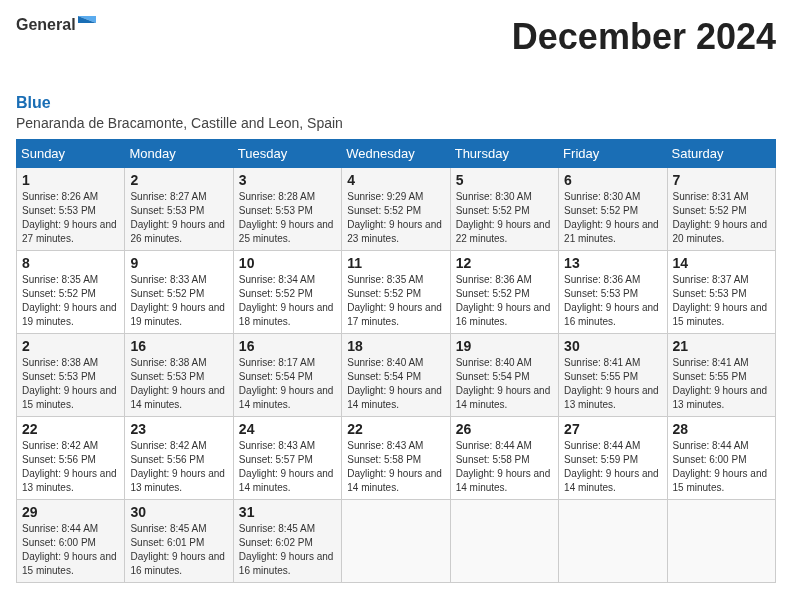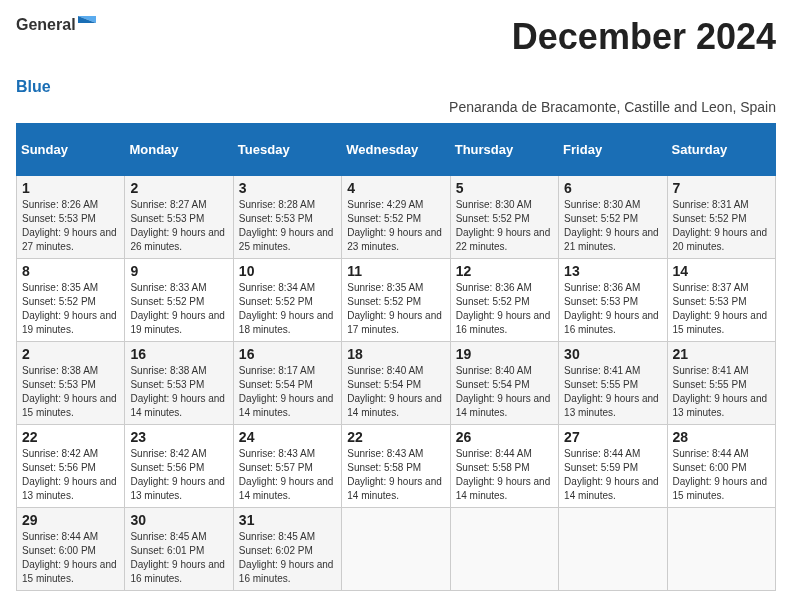--- a/index.html
+++ b/index.html
@@ -21,36 +21,36 @@
       align-items: center;
       gap: 4px;
     }
     .month-title {
       font-size: 36px;
       font-weight: bold;
       color: #222;
       text-align: center;
     }
     .subtitle {
-      text-align: right;
+      text-align: left;
       font-size: 14px;
       color: #444;
       margin-bottom: 8px;
     }
     table {
       width: 100%;
       border-collapse: collapse;
       table-layout: fixed;
     }
     thead tr th {
       background: #1a6eb5;
       color: #fff;
       font-size: 13px;
-      font-weight: bold;
-      padding: 18px 4px;
+      font-weight: normal;
+      padding: 6px 4px;
       text-align: left;
       border: 1px solid #1a6eb5;
     }
     tbody tr td {
       vertical-align: top;
       border: 1px solid #ccc;
       padding: 4px 5px;
       font-size: 10px;
       color: #333;
       height: 78px;
@@ -74,21 +74,21 @@
     .empty-cell {
       background: #f9f9f9 !important;
     }
   </style>
 </head>
 <body>
 
 <div>
   <div class="header">
     <div class="logo">
-  <div style="display:flex;flex-direction:column;align-items:flex-start;">
+  <div style="display:flex;flex-direction:column;align-items:flex-start;gap:16px;">
     <div style="font-size:16px;font-weight:bold;color:#333;line-height:1.1;">General<span style="display:inline-block;margin-left:2px;"><svg width="18" height="14" viewBox="0 0 18 14">
                 <polygon points="0,0 18,0 18,7" fill="#5aabee"></polygon>
                 <polygon points="0,0 18,7 0,7" fill="#1a6eb5"></polygon>
               </svg></span></div>
     <div style="font-size:16px;font-weight:bold;color:#1a6eb5;line-height:1.1;margin-top:44px;">Blue</div>
   </div>
 </div>
     <div class="month-title">December 2024</div>
   </div>
   <div class="subtitle">Penaranda de Bracamonte, Castille and Leon, Spain</div>
@@ -127,21 +127,21 @@
         <span class="day-num">3</span>
         <div class="day-info">
           <span>Sunrise: 8:28 AM</span><br>
           <span>Sunset: 5:53 PM</span><br>
           <span>Daylight: 9 hours and 25 minutes.</span>
         </div>
       </td>
           <td>
         <span class="day-num">4</span>
         <div class="day-info">
-          <span>Sunrise: 4:29 AM</span><br>
+          <span>Sunrise: 9:29 AM</span><br>
           <span>Sunset: 5:52 PM</span><br>
           <span>Daylight: 9 hours and 23 minutes.</span>
         </div>
       </td>
           <td>
         <span class="day-num">5</span>
         <div class="day-info">
           <span>Sunrise: 8:30 AM</span><br>
           <span>Sunset: 5:52 PM</span><br>
           <span>Daylight: 9 hours and 22 minutes.</span>

